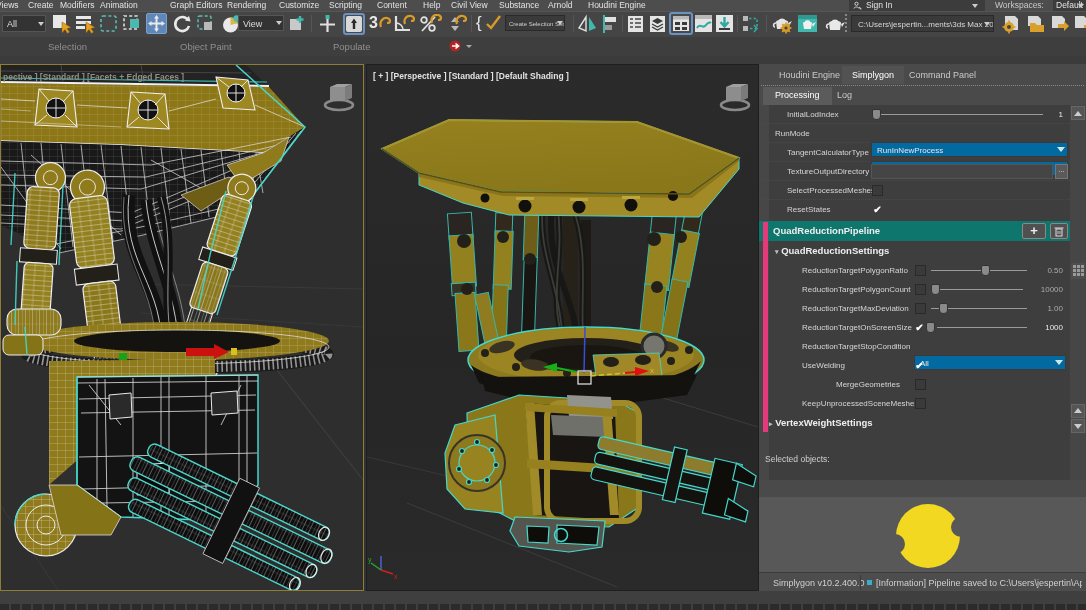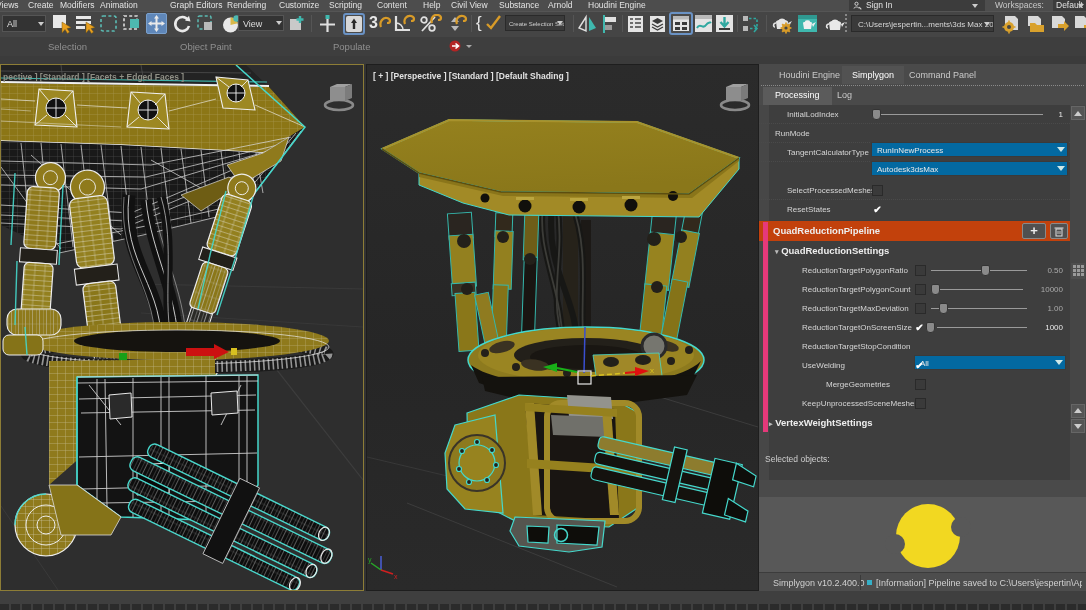--- a/index.html
+++ b/index.html
@@ -34,21 +34,21 @@
 .combo { position:absolute; top:2px; height:15px; background:#0369a1; border:1px solid #3a3a3a;
   font-size:8px; color:#e8e8e8; padding:3px 4px 0 5px;margin-top:16px; }
 .combo .arr { position:absolute; right:2px; top:4px; width:0; height:0;
   border-left:4px solid transparent; border-right:4px solid transparent; border-top:5px solid #cfe8e8; }
 .cbox { position:absolute; top:4px; width:11px; height:11px; background:#3a3a3a; border:1px solid #2a2a2a; }
 .cbox.on { color:#fff; font-size:10px; font-weight:bold; text-align:center; line-height:11px; background:#3a3a3a; }
 .slider-track { position:absolute; top:9px; height:1px; background:#9a9a9a; }
 .slider-h { position:absolute; top:4px; width:9px; height:11px; background:#8a8a8a; border:1px solid #333;
   border-radius:2px 2px 4px 4px; }
 .sval { position:absolute; top:5px; font-size:8px; color:#aaa; text-align:right; }
-.sechdr { position:absolute; left:0; width:311px; background:#c2410c; }
+.sechdr { position:absolute; left:0; width:311px; background:#0f766e; }
 #pinkbar { position:absolute; left:4px; top:158px; width:5px; height:210px; background:#e5397a; }
 #selobj-label { position:absolute; left:6px; top:369px; font-size:8.5px; color:#cfcfcf;margin-top:21px; }
 #objlist { position:absolute; left:0px; top:382px; width:327px; height:51px; background:#232323;
   font-size:8.5px; color:#e0e0e0; padding:2px 0 0 12px; line-height:12.6px; }
 #logoarea { position:absolute; left:0px; top:433px; width:327px; height:75px; background:#585858; }
 #statusbar { position:absolute; left:0px; top:508px; width:327px; height:19px; background:#4d4d4d;
   border-top:1px solid #3c3c3c; font-size:9px; color:#d0d0d0; }
 </style>
 </head>
 <body>
@@ -772,20 +772,25 @@
           <span class="sval" style="left:288px;width:16px;color:#e8e8e8;">1</span>
         </div>
         <div class="prow" style="top:19px;">
           <span class="plabel" style="left:16px;">RunMode</span>
           <span class="combo" style="left:112px;width:197px;">RunInNewProcess<span class="arr"></span></span>
         </div>
         <div class="prow" style="top:38px;">
           <span class="plabel" style="left:28px;">TangentCalculatorType</span>
           <span class="combo" style="left:112px;width:197px;">Autodesk3dsMax<span class="arr"></span></span>
         </div>
+        <div class="prow" style="top:57px;">
+          <span class="plabel" style="left:28px;">TextureOutputDirectory</span>
+          <span class="abs" style="left:112px;top:2px;width:182px;height:15px;background:#454545;border:1px solid #555;"></span>
+          <span class="abs" style="left:296px;top:2px;width:13px;height:15px;background:#5a5a5a;border:1px solid #777;color:#ddd;font-size:8px;text-align:center;">...</span>
+        </div>
         <div class="prow" style="top:76px;">
           <span class="plabel" style="left:28px;">SelectProcessedMeshes</span>
           <span class="cbox" style="left:113px;"></span>
         </div>
         <div class="prow" style="top:95px;border-bottom:none;">
           <span class="plabel" style="left:28px;">ResetStates</span>
           <span class="cbox on" style="left:113px;background:none;border:none;">✔</span>
         </div>
 
         <div class="sechdr" style="top:116px;height:20px;">
@@ -831,21 +836,21 @@
         </div>
         <div class="prow" style="top:232px;border-bottom:none;">
           <span class="plabel" style="left:43px;">ReductionTargetStopCondition</span>
           <span class="combo" style="left:155px;width:152px;">All<span class="arr"></span></span>
         </div>
         <div class="prow" style="top:251px;border-bottom:none;">
           <span class="plabel" style="left:43px;">UseWelding</span>
           <span class="cbox on" style="left:155px;background:none;border:none;">✔</span>
         </div>
         <div class="prow" style="top:270px;border-bottom:none;">
-          <span class="plabel" style="left:28px;padding-left:39px;">MergeGeometries</span>
+          <span class="plabel" style="left:38px;padding-left:39px;">MergeGeometries</span>
           <span class="cbox" style="left:156px;"></span>
         </div>
         <div class="prow" style="top:289px;border-bottom:none;">
           <span class="plabel" style="left:43px;">KeepUnprocessedSceneMeshes</span>
           <span class="cbox" style="left:156px;"></span>
         </div>
         <div class="abs" style="left:10px;top:312px;font-size:9.5px;font-weight:bold;color:#eee;"><span style="font-size:7px;color:#bbb;">▸</span>&nbsp;VertexWeightSettings</div>
       </div>
 
       <div id="pinkbar"></div>

